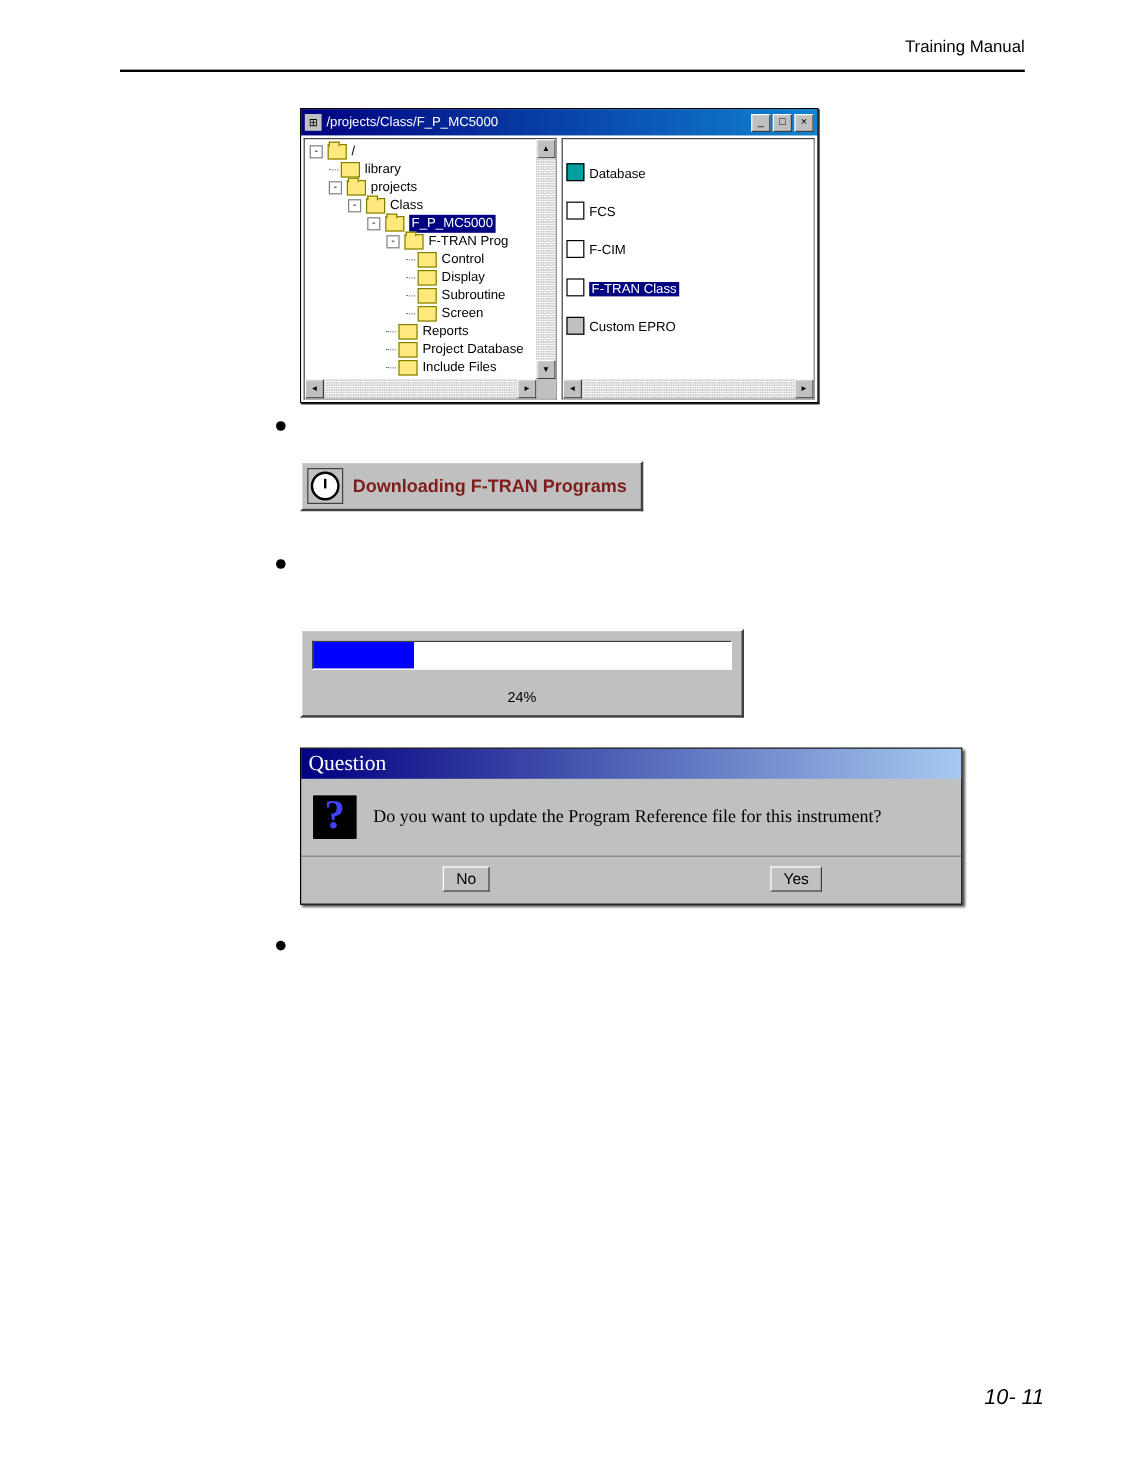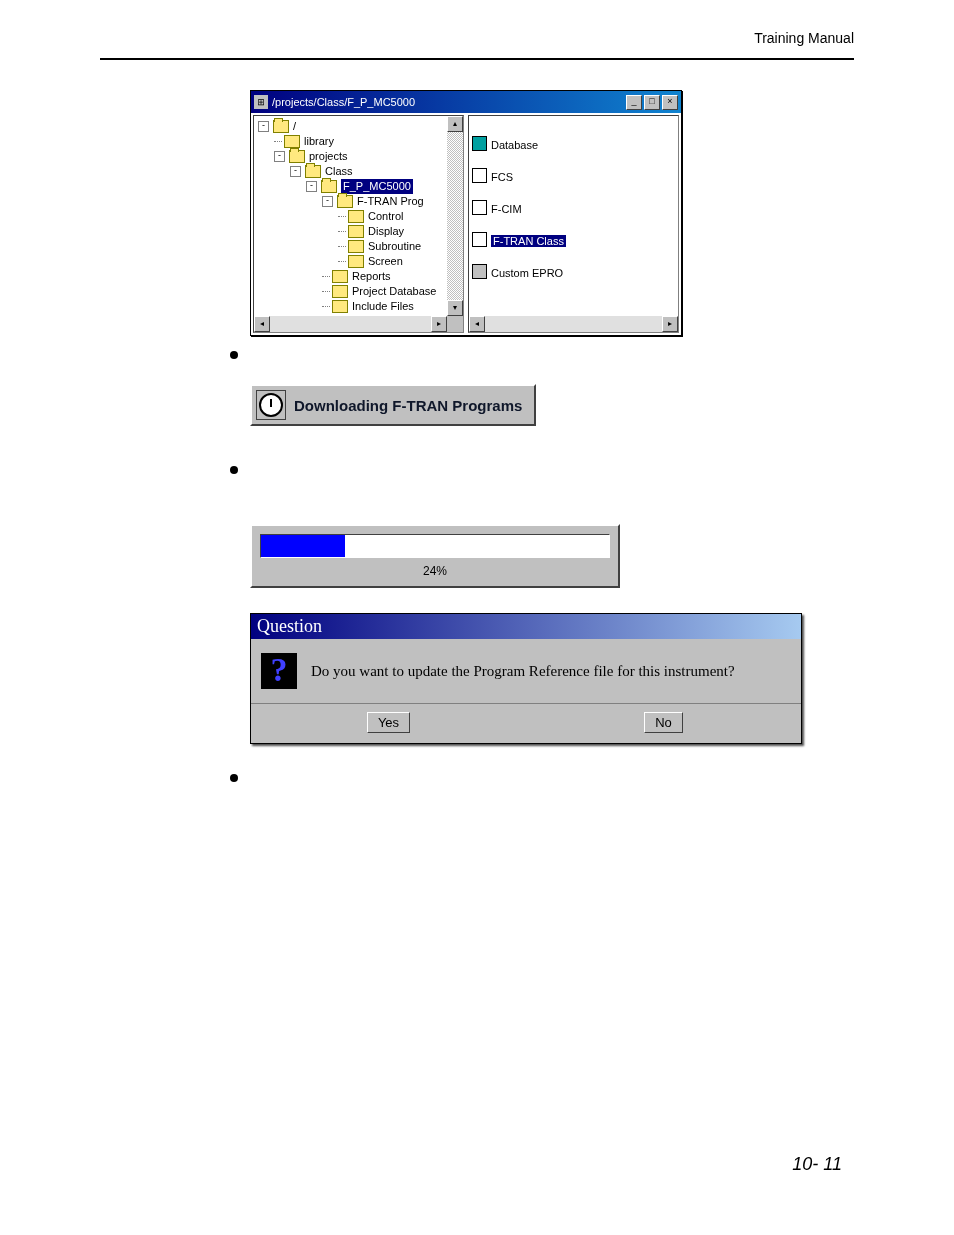--- a/index.html
+++ b/index.html
@@ -22,21 +22,21 @@
     font-size: 14px;
     padding-bottom: 12px;
   }
   .hr {
     border-top: 2px solid #000;
     margin-bottom: 30px;
   }
   .footer {
     position: absolute;
     bottom: 60px;
-    right: 112px;
+    right: 84px;
     font-style: italic;
     font-size: 18px;
   }
   .content {
     margin-left: 150px;
     margin-right: 0;
   }
   .bullet {
     display: flex;
     align-items: center;
@@ -223,42 +223,42 @@
     margin-right: 8px;
     display:flex;align-items:center;justify-content:center;
     position:relative;
   }
   .clock::before{
     content:''; width:20px;height:20px;border:2px solid #000;border-radius:50%;background:#fff;
   }
   .clock::after{
     content:''; position:absolute; width:2px;height:8px; background:#000; top:8px; left:13px;
   }
-  .dlpanel .txt { color: #0f172a; font-weight: bold; font-size: 15px; }
+  .dlpanel .txt { color: #7f1d1d; font-weight: bold; font-size: 15px; }
 
   
   .progwin {
     width: 350px;
     border: 2px solid;
     border-color: #fff #404040 #404040 #fff;
     background: #c0c0c0;
     padding: 8px;
     font-family: "MS Sans Serif", Tahoma, sans-serif;
     margin-top: 10px;
   }
   .progtitle { color: #c00000; font-weight: bold; text-align: center; font-size: 14px; margin-bottom: 8px; }
   .bar {
     height: 22px;
     border: 1px solid;
     border-color: #404040 #fff #fff #404040;
     background: #fff;
     position: relative;
   }
   .fill { position:absolute; left:0; top:0; bottom:0; width:24%; background:#0000ff; }
-  .pct { text-align:center; font-size: 12px; margin-top: 6px; }
+  .pct { text-align:center; font-size: 12px; margin-top: 16px; }
 
   
   .qdlg {
     width: 550px;
     border: 1px solid #000;
     background: #c0c0c0;
     font-family: "Times New Roman", serif;
     margin-top: 25px;
     box-shadow: 2px 2px 2px #505050;
   }
@@ -506,22 +506,22 @@
       <div class="pct">24%</div>
     </div>
 
     <div class="qdlg">
       <div class="qtitle">Question</div>
       <div class="qbody">
         <div class="qmark">?</div>
         <span>Do you want to update the Program Reference file for this instrument?</span>
       </div>
       <div class="qbtns">
+        <div class="half"><span class="btn9x">No</span></div>
         <div class="half"><span class="btn9x">Yes</span></div>
-        <div class="half"><span class="btn9x">No</span></div>
       </div>
     </div>
 
     <div class="bullet" style="margin-top:30px">
         <span class="dot"></span>
       </div>
 
   </div>
 
   <div class="footer">10- 11</div>

